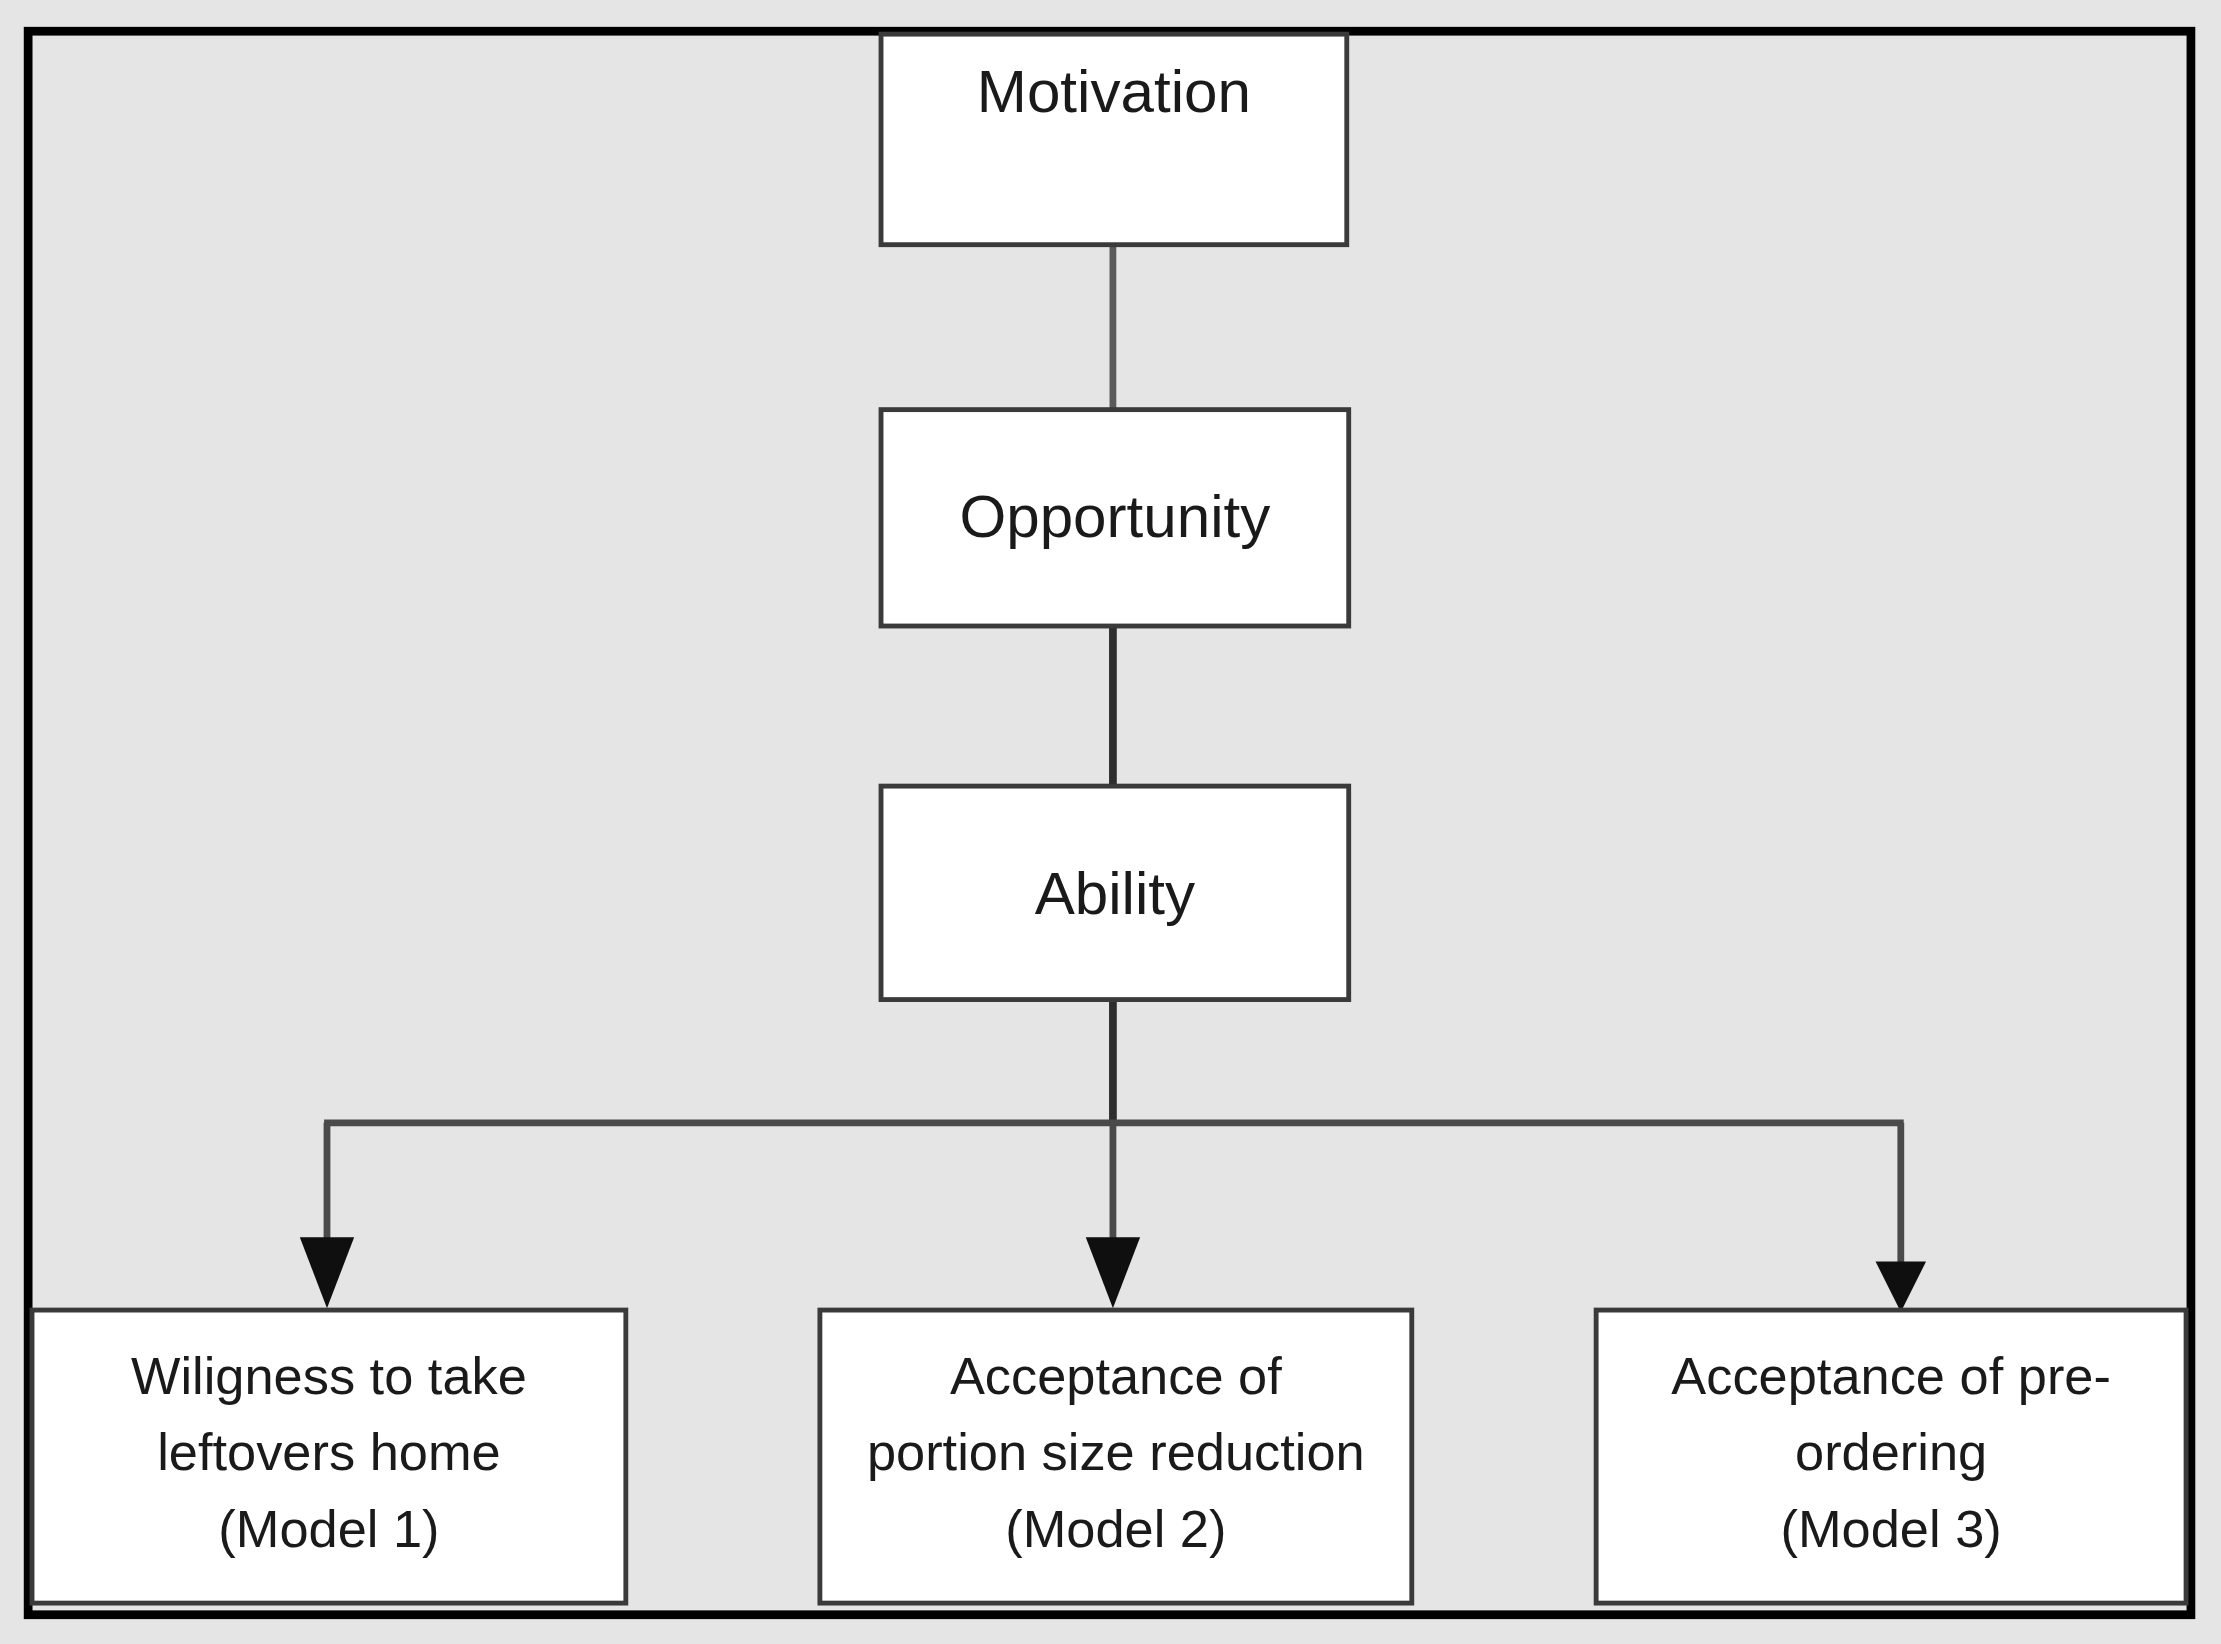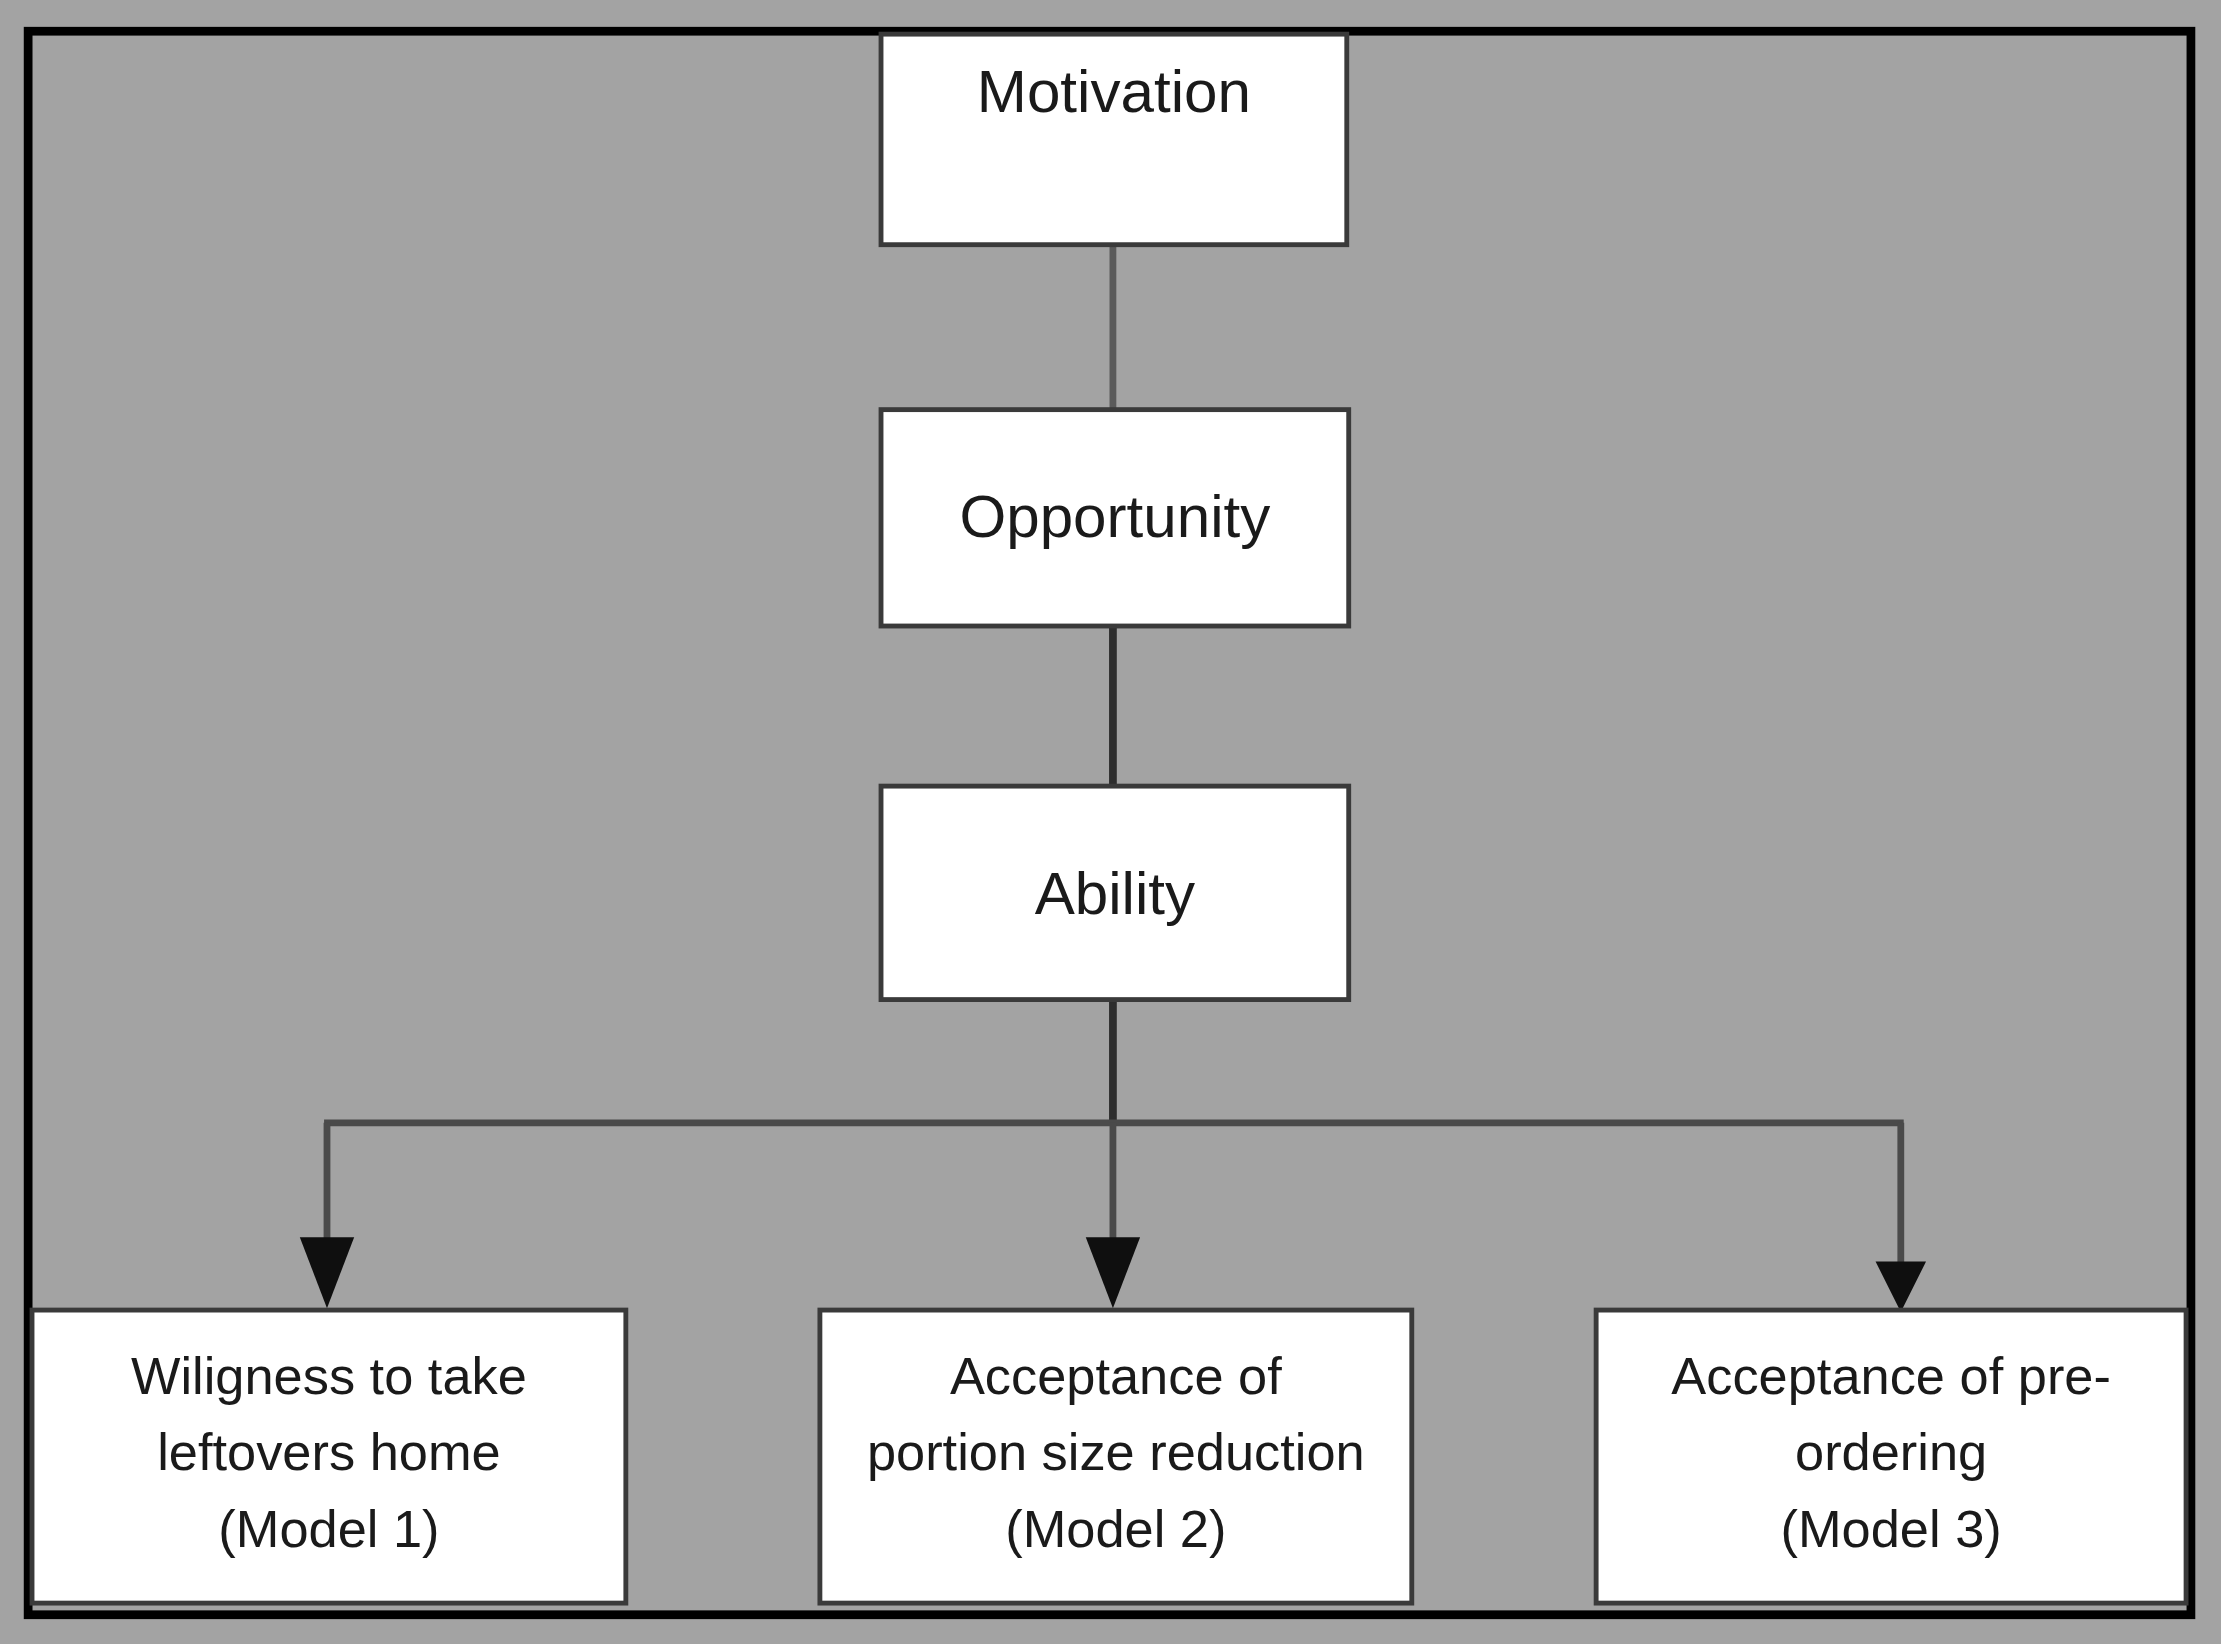--- a/index.html
+++ b/index.html
@@ -7,21 +7,21 @@
     padding: 0;
     background: #ffffff;
   }
   body {
     font-family: "Liberation Sans", sans-serif;
   }
   #figure-root {
     position: relative;
     width: 2221px;
     height: 1645px;
-    background: #a3a3a3;
+    background: #e5e5e5;
     overflow: hidden;
   }
   #flow-svg {
     position: absolute;
     top: 0;
     left: 0;
     width: 2221px;
     height: 1645px;
     display: block;
   }

